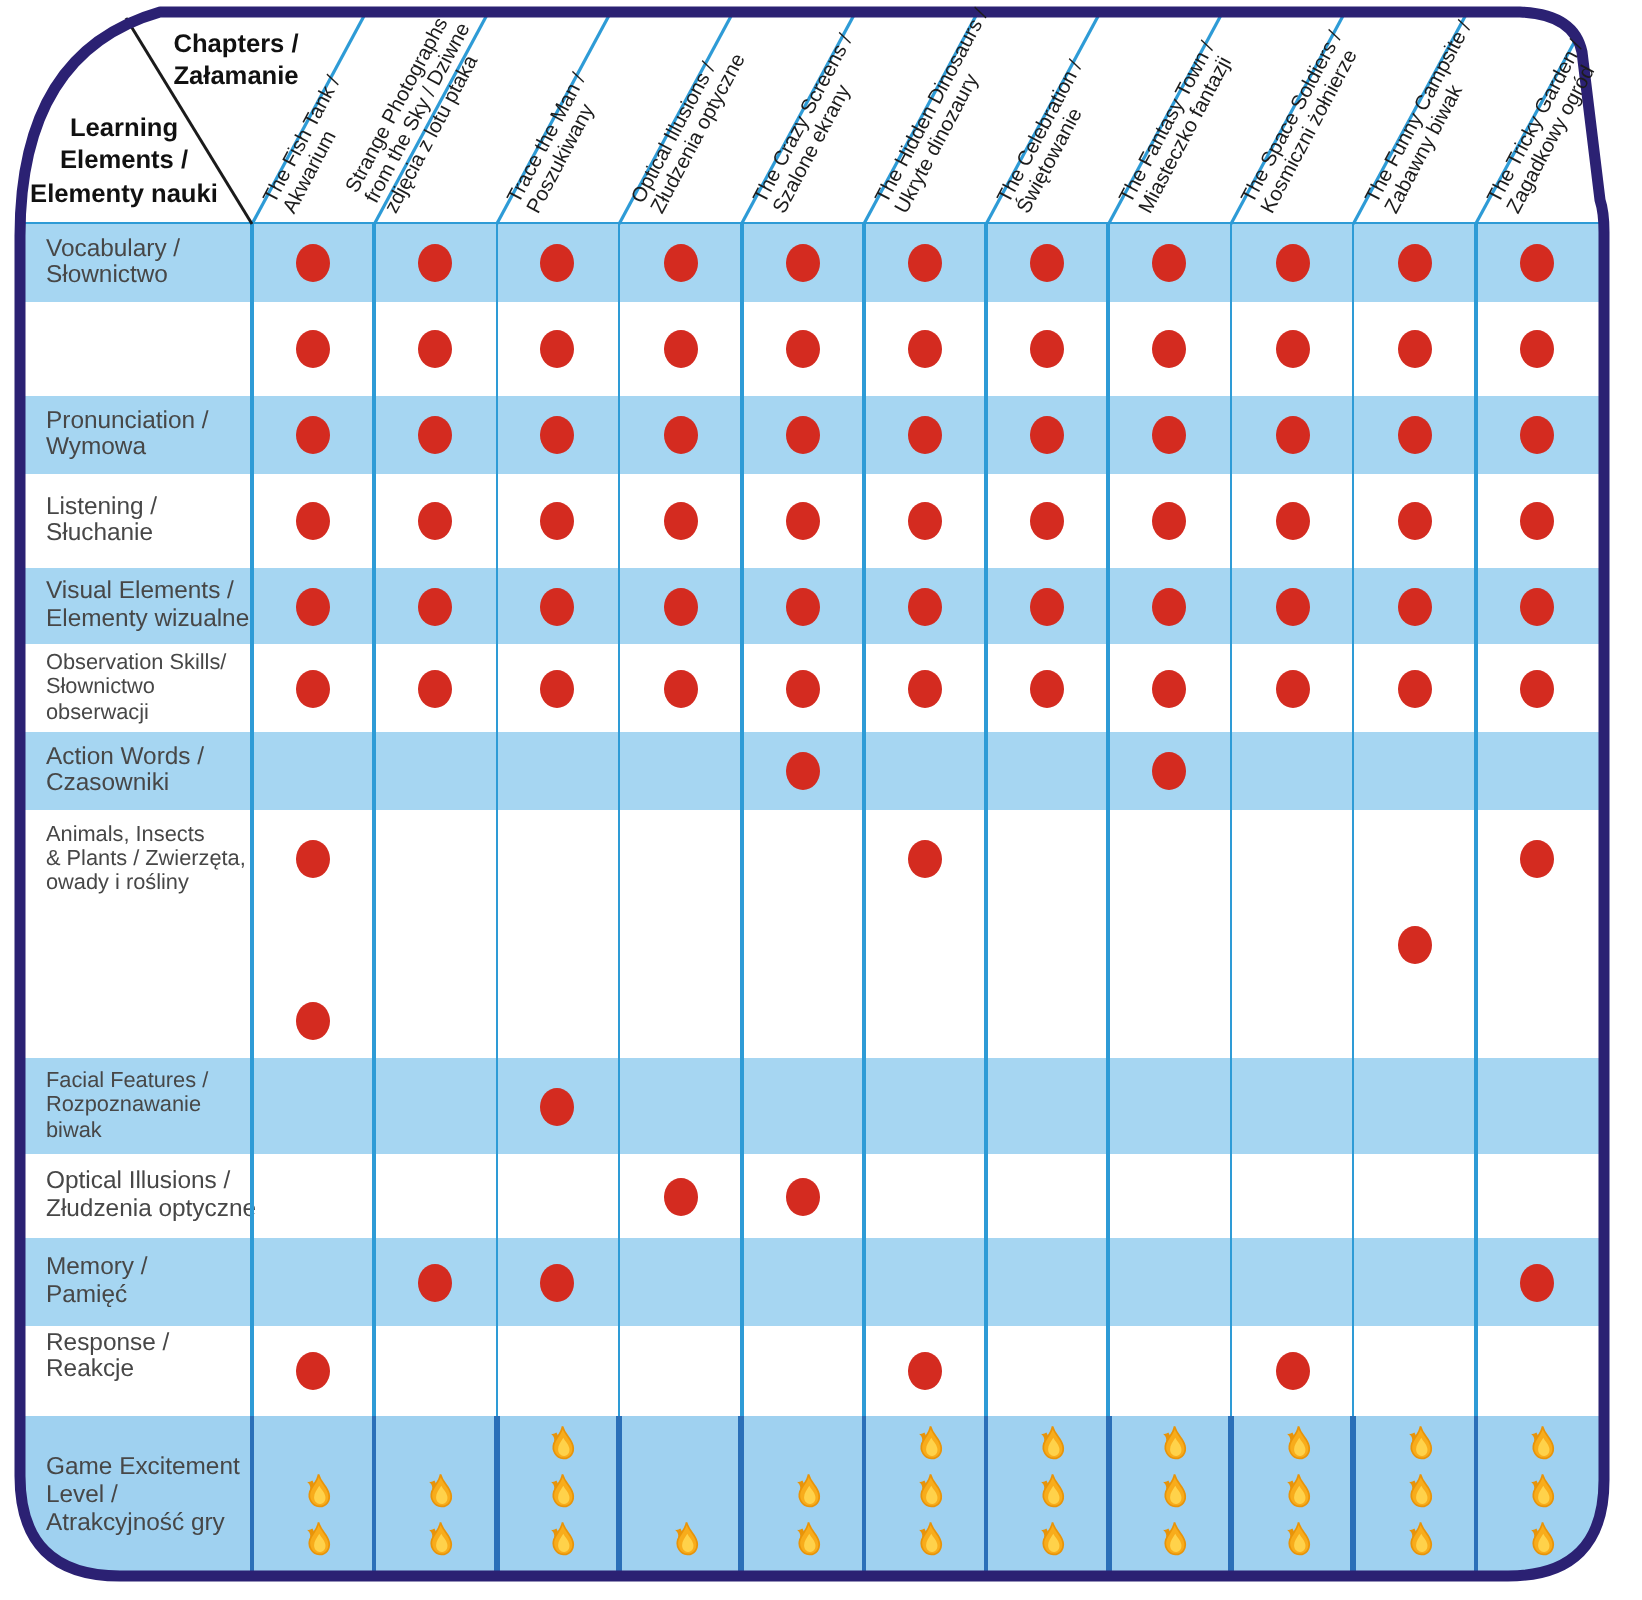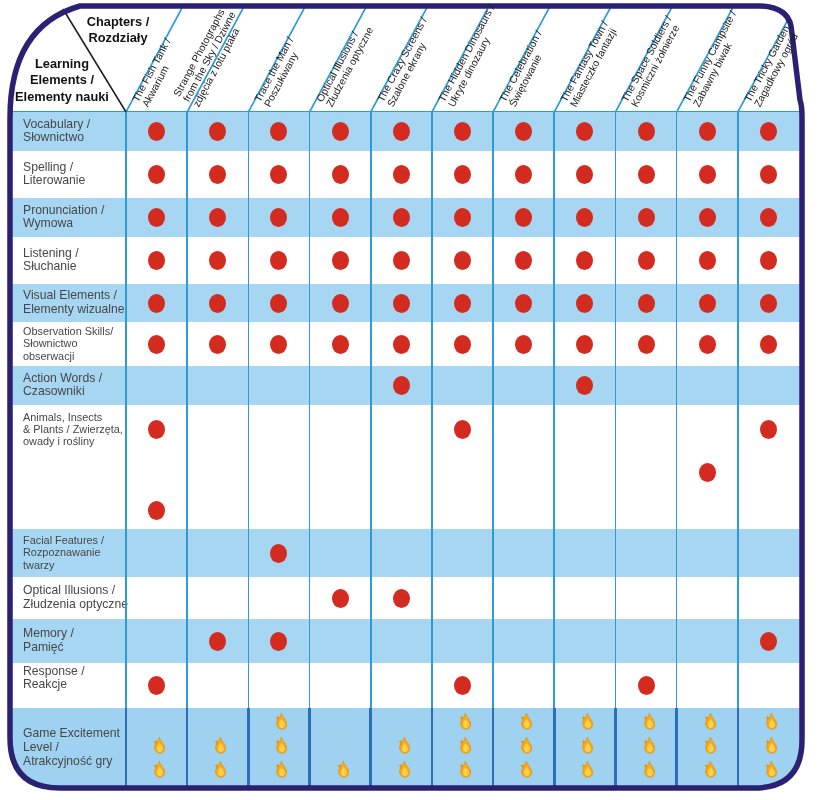--- a/index.html
+++ b/index.html
@@ -30,21 +30,21 @@
   #learning-label{left:4px;top:56px;width:116px;}
   .flame{position:absolute;width:19px;height:22px;z-index:3;}
   svg.frame{position:absolute;left:0;top:0;z-index:5;pointer-events:none;}
 </style>
 </head>
 <body>
 
 <div id="card">
 
   <div id="chapters-label" class="corner-label">Chapters /
-Rozdziały</div>
+Załamanie</div>
   <div id="learning-label" class="corner-label">Learning
 Elements /
 Elementy nauki</div>
 
   <svg class="frame" width="821" height="800" viewBox="0 0 821 800">
     <defs>
       <g id="flame-def">
         <path d="M8.2 6.2 C10.4 8.1 10.9 10.4 9.7 12.8 C12.8 11.9 13.9 8.6 11.6 5.4 C10.6 6.2 9.4 6.5 8.2 6.2 Z" fill="var(--flame-outline)"></path>
         <path d="M15.5 1.5 C15 6 11.3 8.6 10 12.6 C8.7 16.8 11.3 21.6 16 21.9 C20.6 22.1 23.1 18 22.1 13.8 C20.9 8.9 17 7 15.5 1.5 Z" fill="var(--flame-orange)" stroke="var(--flame-outline)" stroke-width="1.1"></path>
         <path d="M16 8.8 C14.4 11.4 12.7 13.4 12.7 16.1 C12.7 18.8 14.5 20.4 16.6 20.3 C18.9 20.2 20.4 18.1 19.8 15.3 C19.2 12.6 17 11.1 16 8.8 Z" fill="var(--flame-inner)"></path>
@@ -75,24 +75,20 @@
     <div class="dot" style="left: 209.273px; top: 122px;"></div>
     <div class="dot" style="left: 270.455px; top: 122px;"></div>
     <div class="dot" style="left: 331.636px; top: 122px;"></div>
     <div class="dot" style="left: 392.818px; top: 122px;"></div>
     <div class="dot" style="left: 454px; top: 122px;"></div>
     <div class="dot" style="left: 515.182px; top: 122px;"></div>
     <div class="dot" style="left: 576.364px; top: 122px;"></div>
     <div class="dot" style="left: 637.545px; top: 122px;"></div>
     <div class="dot" style="left: 698.727px; top: 122px;"></div>
     <div class="dot" style="left: 759.909px; top: 122px;"></div>
-    <div class="stripe white" style="top: 151px; height: 47px;">
-      <div class="rlabel">Spelling  /
-Literowanie</div>
-    </div>
     <div class="dot" style="left: 148.091px; top: 165px;"></div>
     <div class="dot" style="left: 209.273px; top: 165px;"></div>
     <div class="dot" style="left: 270.455px; top: 165px;"></div>
     <div class="dot" style="left: 331.636px; top: 165px;"></div>
     <div class="dot" style="left: 392.818px; top: 165px;"></div>
     <div class="dot" style="left: 454px; top: 165px;"></div>
     <div class="dot" style="left: 515.182px; top: 165px;"></div>
     <div class="dot" style="left: 576.364px; top: 165px;"></div>
     <div class="dot" style="left: 637.545px; top: 165px;"></div>
     <div class="dot" style="left: 698.727px; top: 165px;"></div>
@@ -170,21 +166,21 @@
 owady i rośliny</div>
     </div>
     <div class="dot" style="left: 148.091px; top: 420px;"></div>
     <div class="dot" style="left: 454px; top: 420px;"></div>
     <div class="dot" style="left: 759.909px; top: 420px;"></div>
     <div class="dot" style="left: 698.727px; top: 463px;"></div>
     <div class="dot" style="left: 148.091px; top: 500.5px;"></div>
     <div class="stripe blue" style="top: 529px; height: 48px;">
       <div class="rlabel small">Facial Features /
 Rozpoznawanie
-twarzy</div>
+biwak</div>
     </div>
     <div class="dot" style="left: 270.455px; top: 543.5px;"></div>
     <div class="stripe white" style="top: 577px; height: 42px;">
       <div class="rlabel">Optical Illusions /
 Złudzenia optyczne</div>
     </div>
     <div class="dot" style="left: 331.636px; top: 588.5px;"></div>
     <div class="dot" style="left: 392.818px; top: 588.5px;"></div>
     <div class="stripe blue" style="top: 619px; height: 44px;">
       <div class="rlabel">Memory /

